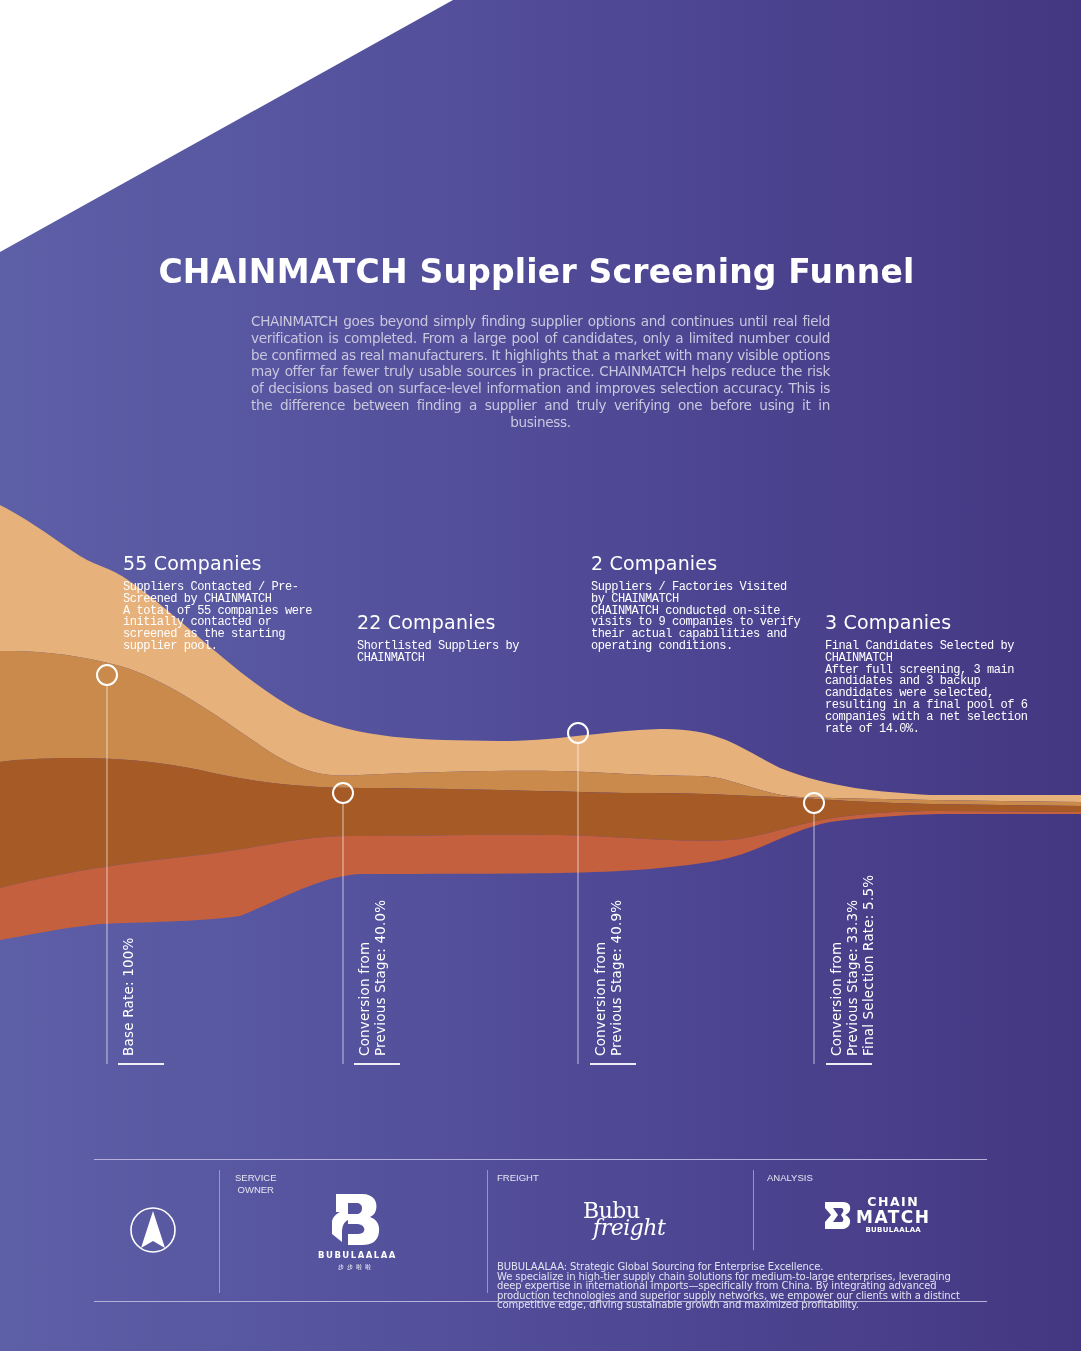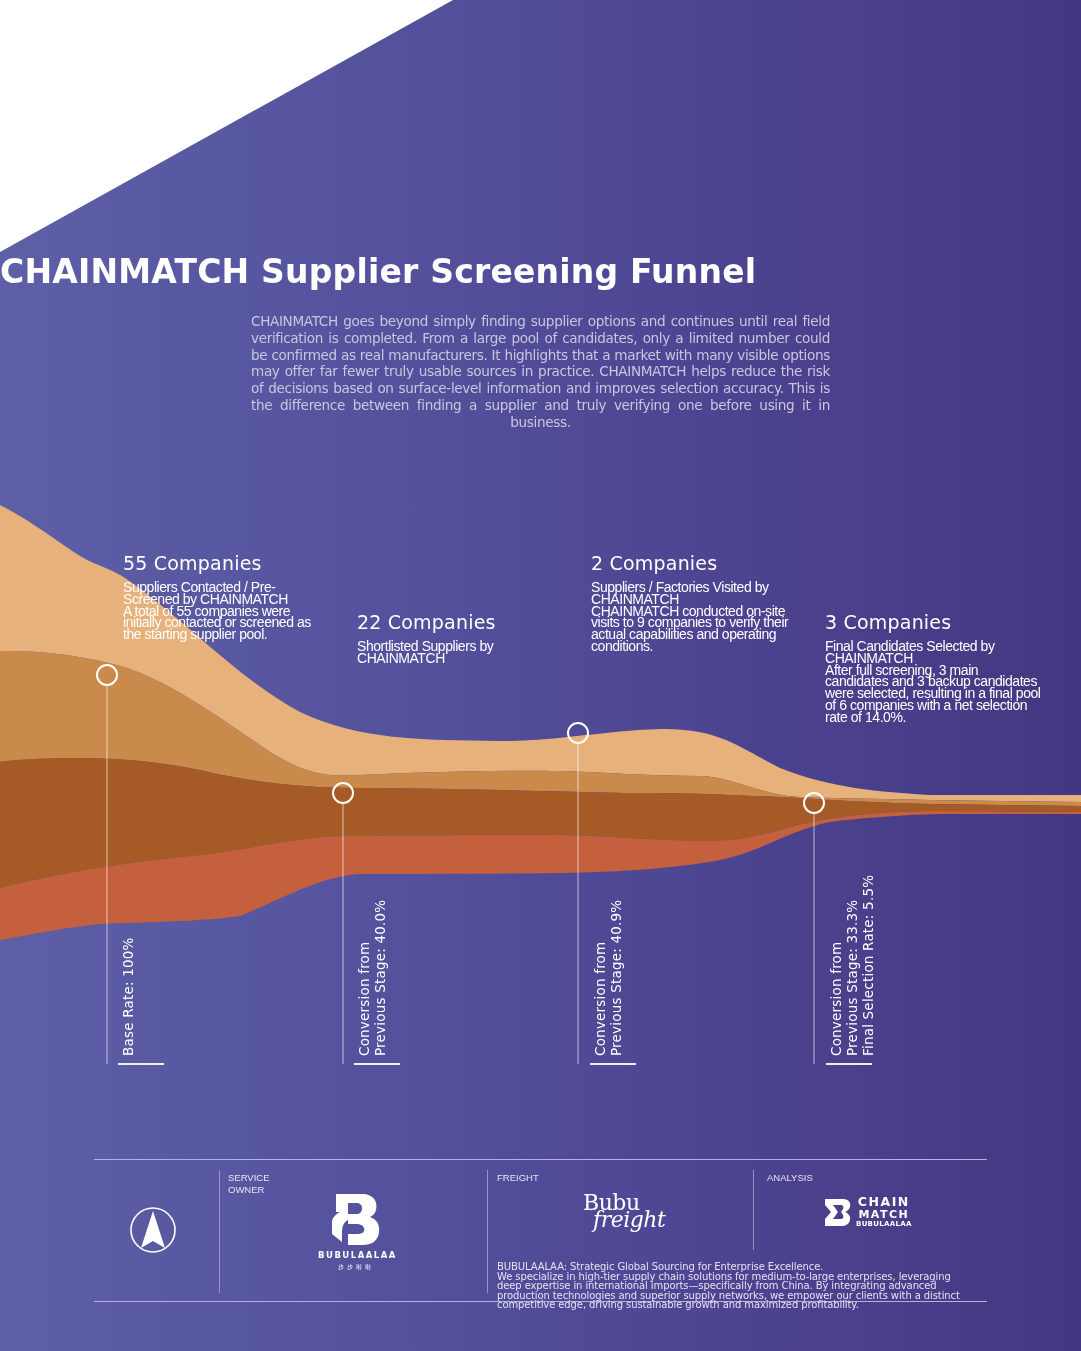--- a/index.html
+++ b/index.html
@@ -9,38 +9,38 @@
     font-family: "Liberation Sans", sans-serif;
     background: linear-gradient(90deg, #5d5fa7 0%, #55529d 35%, #4d4592 65%, #443781 100%);
     color: #ffffff;
   }
   .corner-cut {
     position: absolute; left: 0; top: 0; width: 1081px; height: 260px;
     pointer-events: none;
   }
   .title {
     position: absolute; left: 0; top: 252px; width: 1073px;
-    font-size: 33px; font-weight: 700;
+    text-align: center; font-size: 33px; font-weight: 700;
     font-family: "DejaVu Sans", sans-serif; letter-spacing: 0.2px;
   }
   .subtitle {
     position: absolute; left: 251px; top: 313px; width: 579px;
     text-align: justify; text-align-last: center;
     font-size: 13.6px; line-height: 16.8px; color: #c9c7de;
     font-family: "DejaVu Sans", sans-serif; letter-spacing: -0.35px;
   }
   .funnel-svg { position: absolute; left: 0; top: 0; width: 1081px; height: 1351px; }
   .stage-block { position: absolute; width: 220px; }
   .stage-count {
     font-family: "DejaVu Sans", sans-serif; font-size: 19px; font-weight: 400;
     letter-spacing: 0.2px; white-space: nowrap; margin-bottom: 8px;
   }
   .stage-desc {
-    font-size: 14px; line-height: 11.8px; color: #ffffff;
-    font-family: Liberation Sans, sans-serif; letter-spacing: -0.45px;
+    font-size: 12px; line-height: 11.8px; color: #ffffff;
+    font-family: Liberation Mono, monospace; letter-spacing: -0.45px;
   }
   .stage-desc div { white-space: normal; }
   .rate-label {
     position: absolute; transform-origin: 0 0; transform: rotate(-90deg);
     font-size: 13.5px; line-height: 16px; color: #ffffff; white-space: nowrap;
     font-family: "DejaVu Sans", sans-serif; letter-spacing: 0.2px;
   }
   .rate-underline {
     position: absolute; height: 2px; width: 46px; background: #ffffff; opacity: 0.9;
   }
@@ -54,21 +54,21 @@
     position: absolute; left: 497px; top: 1253px; width: 478px;
     font-size: 10px; line-height: 9.6px; color: #e3e2f2;
     font-family: "DejaVu Sans", sans-serif; letter-spacing: -0.1px; margin-top: 9px;
   }
   .logo { position: absolute; }
   .bubu-wordmark {
     font-family: "DejaVu Sans", sans-serif; font-weight: 700; font-size: 8.5px;
     letter-spacing: 1.5px; text-align: center; color: #fff;
   }
   .bubu-cn { font-size: 6px; text-align: center; letter-spacing: 3px; color: #fff; margin-top: 3px; }
-  .freight-serif { font-family: "DejaVu Serif", serif; font-size: 22px; color: #fff; letter-spacing: -0.5px; }
+  .freight-serif { font-family: "DejaVu Serif", serif; font-size: 22px; color: #fff; letter-spacing: -0.5px; margin-top: 8px; }
   .freight-script { font-family: "DejaVu Serif", serif; font-style: italic; font-size: 22px; color: #fff; letter-spacing: -0.5px; }
   .cm-text { font-family: "DejaVu Sans", sans-serif; font-weight: 700; color: #fff; line-height: 1; }
 </style>
 </head>
 <body>
 
 <svg class="corner-cut" viewBox="0 0 1081 260">
   <polygon points="0,0 453,0 0,252" fill="#ffffff"></polygon>
 </svg>
 
@@ -159,21 +159,21 @@
 <div class="footer-line" style="top:1301px;"></div>
 <div class="footer-vline" style="left:219px; top:1170px; height:123px;"></div>
 <div class="footer-vline" style="left:487px; top:1170px; height:123px;"></div>
 <div class="footer-vline" style="left:753px; top:1170px; height:80px;"></div>
 
 <svg class="logo" style="left:129px; top:1206px;" width="48" height="48" viewBox="0 0 48 48">
   <circle cx="24" cy="24" r="22" fill="none" stroke="#ffffff" stroke-width="1.6"></circle>
   <polygon points="24,5 36,42 24,35 12,42" fill="#ffffff"></polygon>
 </svg>
 
-<div class="footer-label" style="left:228px; top:1172px;">
+<div class="footer-label" style="left:235px; top:1172px;text-align:center;">
   <div>SERVICE</div>
   <div>OWNER</div>
 </div>
 
 <div class="logo" style="left:318px; top:1192px; width:76px;">
   <svg width="76" height="54" viewBox="0 0 76 54">
     <path d="M18,2 L44,2 C56,2 60,10 58,18 C57,22 54,24 52,25 C58,27 62,32 61,40 C60,49 54,53 44,53 L30,53 L30,42 L40,42 C46,42 47,38 46,36 C45,33 42,32 38,32 L30,32 L30,28 C26,30 24,34 24,40 L24,50 L14,42 L14,30 C14,26 18,22 22,20 L18,20 Z M30,11 L30,22 L38,22 C42,22 44,20 44,16 C44,13 42,11 38,11 Z" fill="#ffffff"></path>
   </svg>
   <div class="bubu-wordmark">BUBULAALAA</div>
   <div class="bubu-cn">步步啦啦</div>
@@ -187,21 +187,21 @@
 </div>
 
 <div class="footer-label" style="left:767px; top:1172px;">ANALYSIS</div>
 
 <div class="logo" style="left:823px; top:1196px; display:flex; align-items:center;">
   <svg width="30" height="30" viewBox="0 0 30 30">
     <path d="M2,2 L20,2 C26,2 28,6 27,10 C26,13 24,14 22,15 C25,16 28,19 27,23 C26,27 23,29 18,29 L2,29 L2,22 L8,15 L2,8 Z M10,8 L15,15 L10,22 L18,22 C20,22 21,20 20,18 L18,15 L20,12 C21,10 20,8 18,8 Z" fill="#ffffff"></path>
   </svg>
   <div style="margin-left:3px;text-align:center;">
     <div class="cm-text" style="font-size:12.5px; letter-spacing:1.5px;">CHAIN</div>
-    <div class="cm-text" style="font-size:11px; letter-spacing:1.5px;">MATCH</div>
+    <div class="cm-text" style="font-size:17px; letter-spacing:1.5px;">MATCH</div>
     <div class="cm-text" style="font-size:7px; letter-spacing:0.3px; margin-top:1px;">BUBULAALAA</div>
   </div>
 </div>
 
 <div class="footer-text">
   <div>BUBULAALAA: Strategic Global Sourcing for Enterprise Excellence.</div>
   <div>We specialize in high-tier supply chain solutions for medium-to-large enterprises, leveraging deep expertise in international imports—specifically from China. By integrating advanced production technologies and superior supply networks, we empower our clients with a distinct competitive edge, driving sustainable growth and maximized profitability.</div>
 </div>
 
 </body></html>

